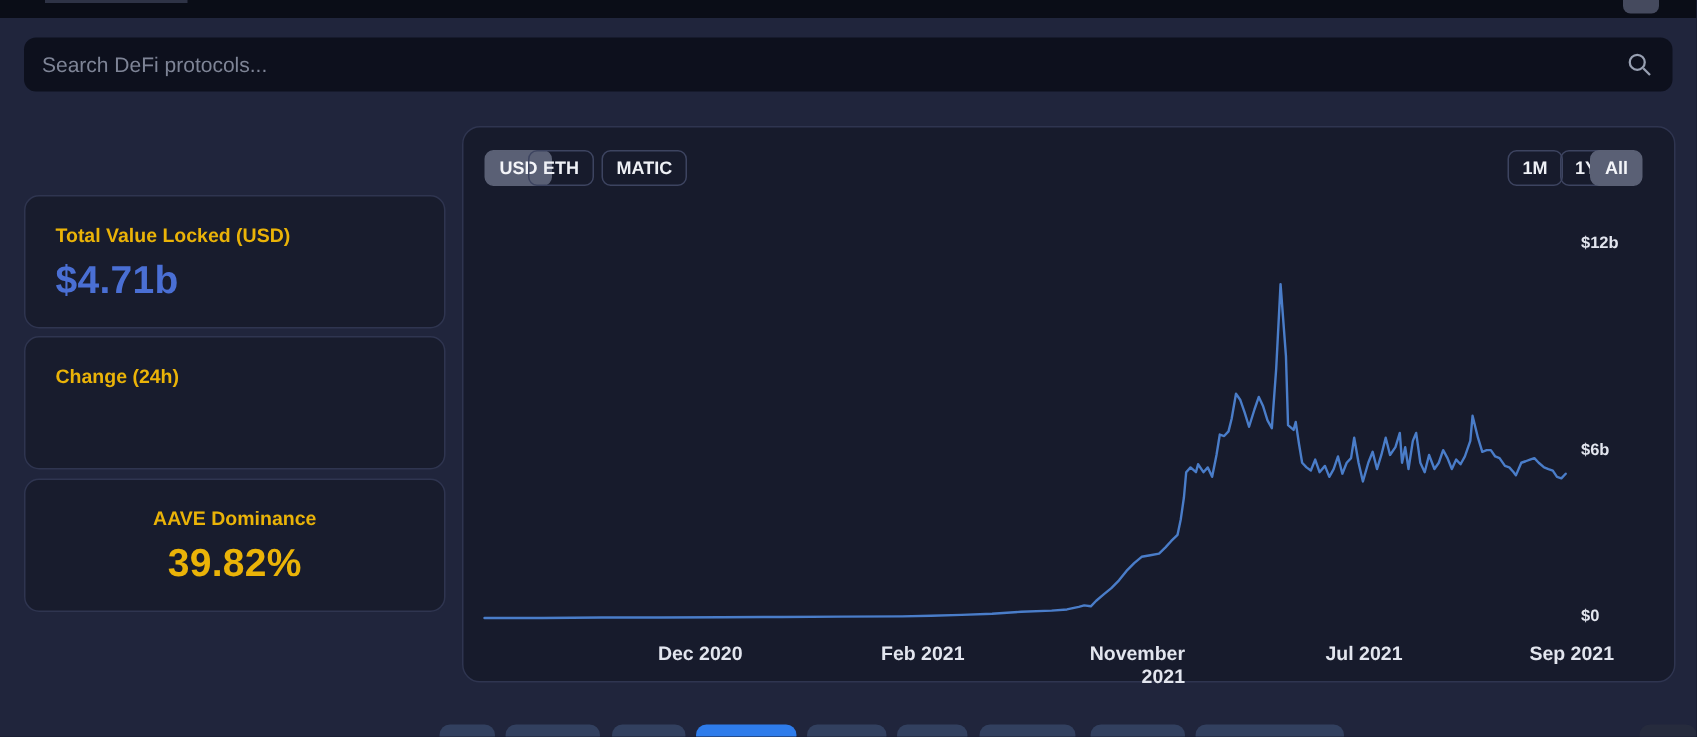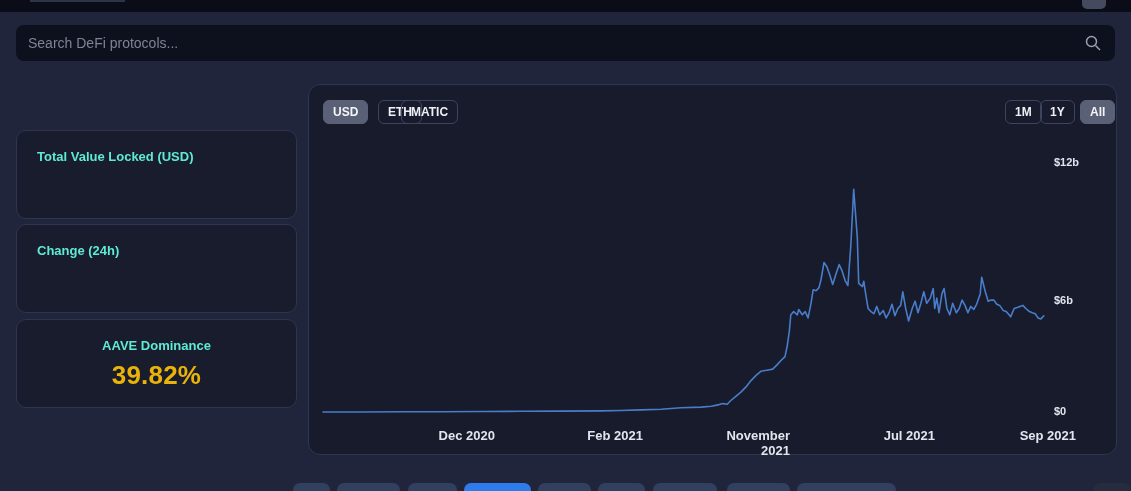--- a/index.html
+++ b/index.html
@@ -42,42 +42,42 @@
 
   
   .stat-card {
     position: absolute; left: 16px; width: 281px; height: 89px;
     background: #181c2d; border: 1px solid #2f3550; border-radius: 10px;
     padding: 18px 20px 0 20px;
   }
   .stat-card.c1 { top: 130px; }
   .stat-card.c2 { top: 224px; }
   .stat-card.c3 { top: 319px; text-align: center; }
-  .stat-label { font-size: 13px; font-weight: bold; color: #5eead4; }
+  .stat-label { font-size: 13px; font-weight: bold; color: #eab308; }
   .stat-value { font-size: 26px; font-weight: bold; margin-top: 7px; letter-spacing: 0.2px; }
 
   
   .chart-panel {
     position: absolute; left: 308px; top: 84px; width: 809px; height: 371px;
     background: #171b2c; border: 1px solid #2f3550; border-radius: 12px;
   }
   .toggle-btn {
     position: absolute; top: 15px; height: 24px; padding: 0 9px;
     font-size: 12px; font-weight: bold; color: #eef0f5;
     background: transparent; border: 1px solid #3d4460; border-radius: 6px;
     font-family: "Liberation Sans", "DejaVu Sans", sans-serif;
     cursor: pointer; line-height: 22px;
   }
   .toggle-btn.active { background: #5a6075; border-color: #5a6075; color: #f4f5f9; }
   .t-usd   { left: 14px; text-align: right; }
-  .t-eth   { left: 69px; }
+  .t-eth   { left: 43px; }
   .t-matic { left: 92px; }
   .t-1m  { left: 696px; }
   .t-1y  { left: 731px; }
-  .t-all { left: 771px; }
+  .t-all { left: 751px; }
 
   .plot-svg { position: absolute; left: 0; top: 0; width: 809px; height: 371px; }
 
   .y-tick {
     position: absolute; left: 745px; font-size: 11px; font-weight: bold; color: #e2e5ee;
   }
   .y-tick.y0 { top: 71px; }
   .y-tick.y1 { top: 193px; margin-top: 16px; }
   .y-tick.y2 { top: 320px; }
 
@@ -122,20 +122,21 @@
 <div class="searchbar">
   <input type="text" placeholder="Search DeFi protocols..." style="">
   <svg class="search-icon" viewBox="0 0 16 16" fill="none" stroke="#98a0b2" stroke-width="1.5">
     <circle cx="6.5" cy="6.5" r="5"></circle>
     <line x1="10.5" y1="10.5" x2="15" y2="15"></line>
   </svg>
 </div>
 
 <div class="stat-card c1">
   <div class="stat-label">Total Value Locked (USD)</div>
+  <div class="stat-value" style="color: rgb(74, 111, 212);">$4.71b</div>
 </div>
 <div class="stat-card c2">
   <div class="stat-label">Change (24h)</div>
 </div>
 <div class="stat-card c3">
   <div class="stat-label">AAVE Dominance</div>
   <div class="stat-value" style="color: #eab308;">39.82%</div>
 </div>
 
 <div class="chart-panel">

